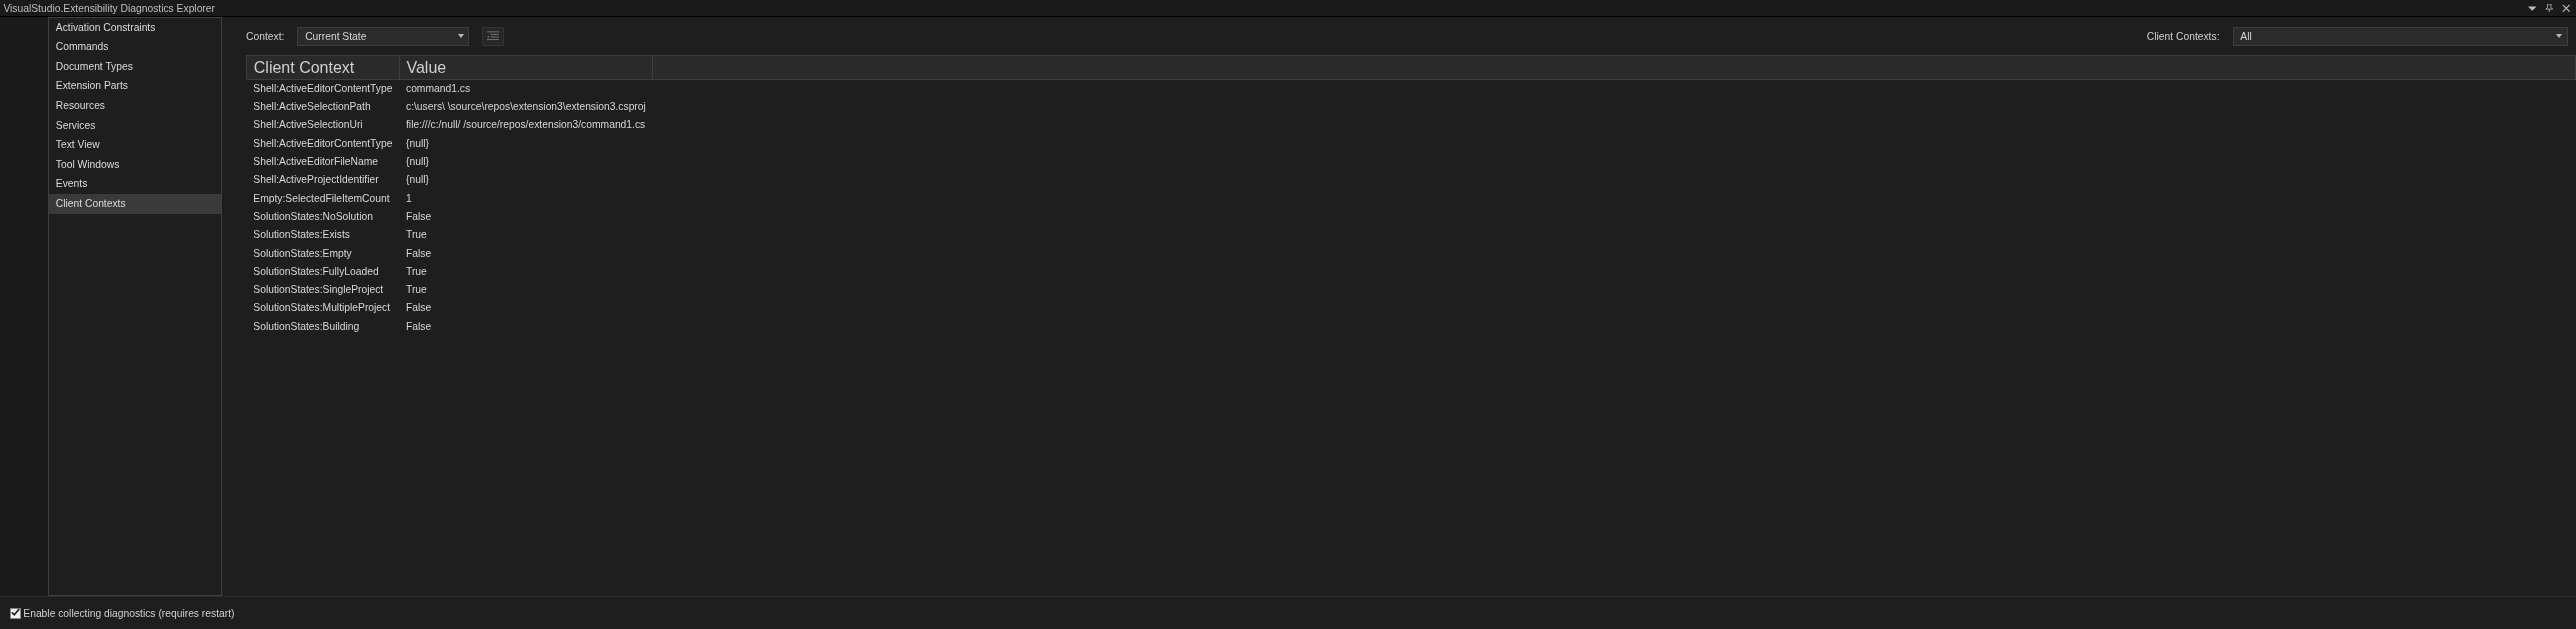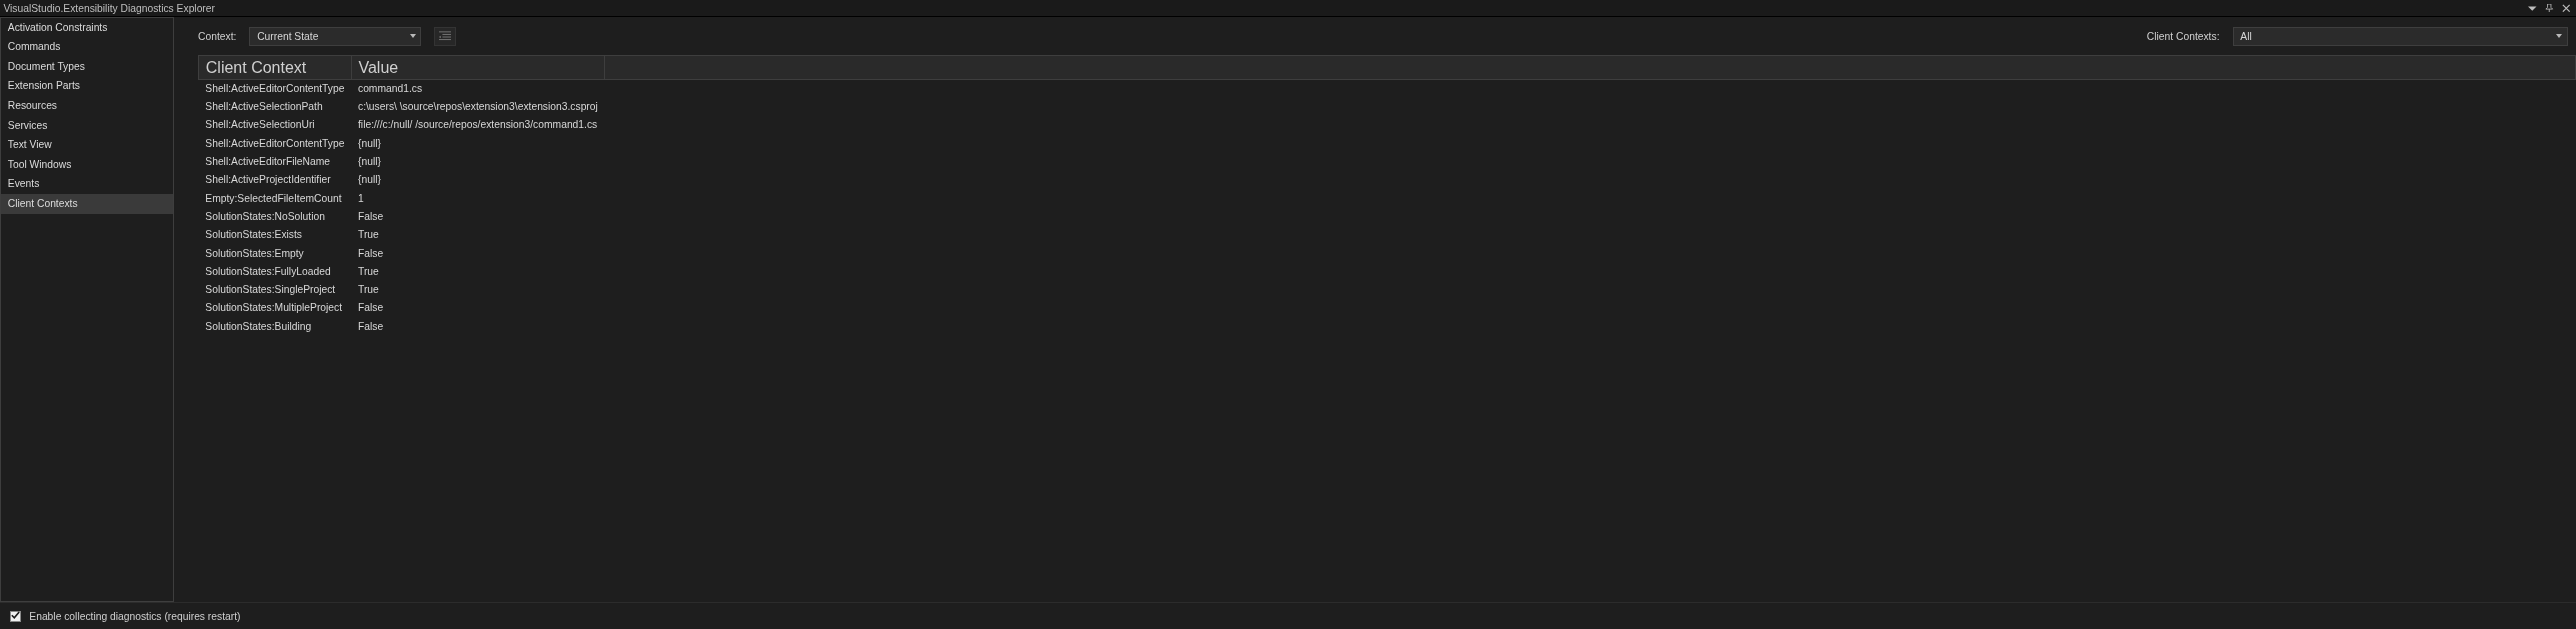--- a/index.html
+++ b/index.html
@@ -24,20 +24,21 @@
 }
 .titlebar .title { flex: 1; color: #bfbfbf; font-size: 10.3px; }
 .titlebar .controls { display: flex; gap: 5.1px; align-items: center; }
 .titlebar .ctl { width: 12px; height: 12px; display:flex; align-items:center; justify-content:center; color:#bcbcbc; cursor:pointer; }
 .titlebar .ctl svg { width:8.5px; height:8.5px; }
 
 .body {
   flex: 1; display: flex;
   background: #1e1e1e;
   min-height: 0;
+  margin-left: 48px;
 }
 
 .sidebar {
   width: 174px;
   border: 0.9px solid #3e3e3e;
   margin: 0;
   background: #1e1e1e;
   display: flex; flex-direction: column;
 }
 .side-item {
@@ -116,26 +117,26 @@
   padding: 1.7px 6.8px;
   color: #d8d8d8;
   font-size: 10.3px;
   line-height: 1.45;
   white-space: nowrap;
 }
 .grid tbody td.key { width: 137px; }
 .grid tbody td.val {  }
 
 .footer {
-  height: 27px;
+  height: 33px;
   display: flex; align-items: center;
   padding: 0 10.3px;
   border-top: 0.9px solid #2c2c2c;
   background: #1e1e1e;
-  gap: 8px;
+  gap: 2px;
 }
 .checkbox {
   width: 11px; height: 11px;
   border: 0.9px solid #888;
   background: #f0f0f0;
   display: flex; align-items: center; justify-content: center;
   cursor: pointer;
 }
 .checkbox svg { width: 9.4px; height: 9.4px; }
 .footer label { color: #d0d0d0; cursor: pointer; }

